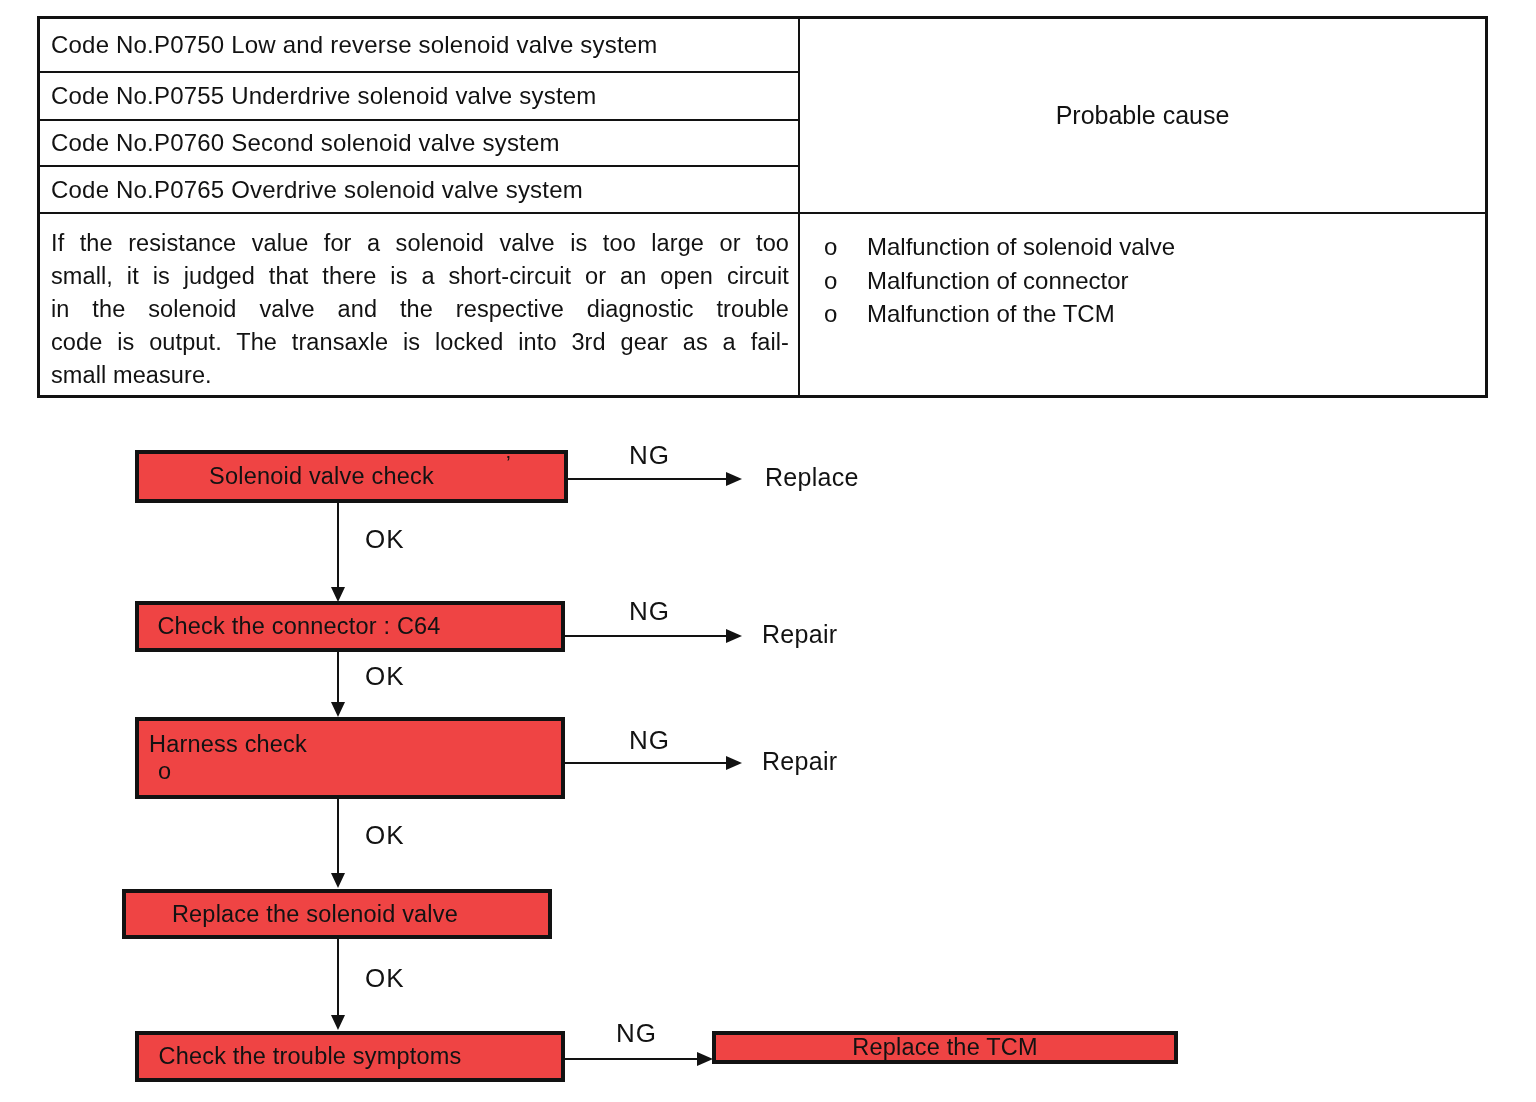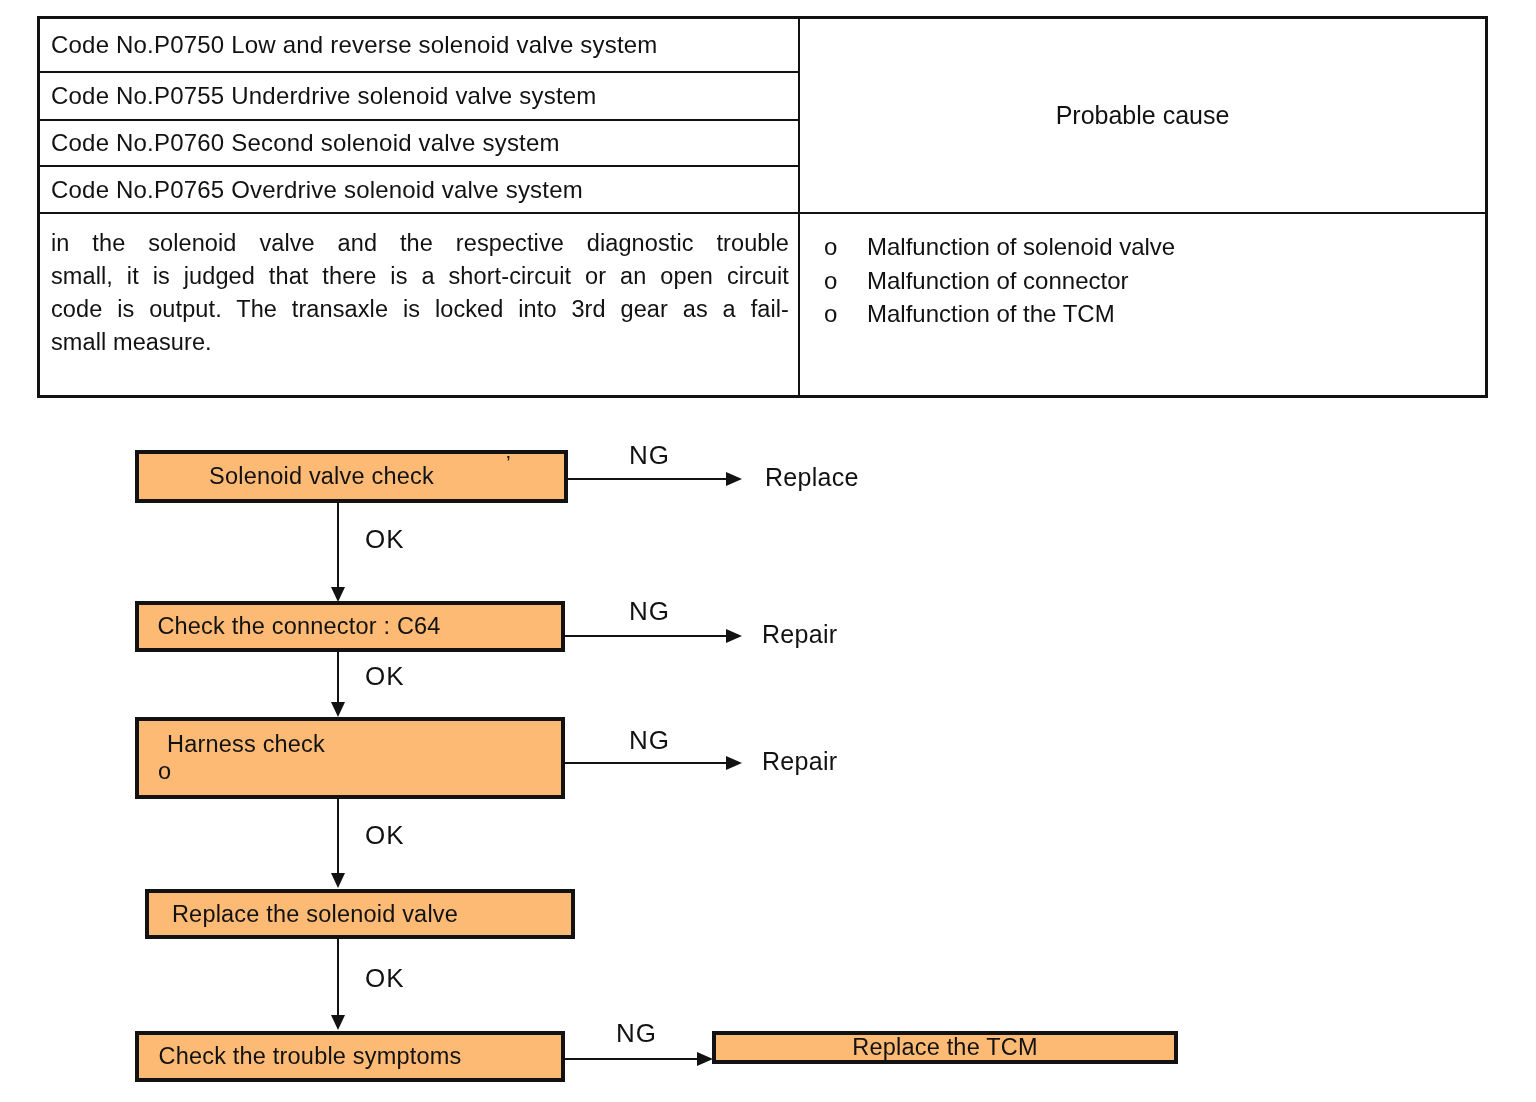--- a/index.html
+++ b/index.html
@@ -54,31 +54,31 @@
     font-size: 24px;
     line-height: 33.5px;
   }
   .cause-row { display: flex; }
   .cause-bullet { margin-left: 24px; width: 43px; }
 
   
   .fbox {
     position: absolute;
     border: 4px solid #121212;
-    background: #fdba74;
+    background: #ef4444;
     display: flex; align-items: center; justify-content: center;
     font-size: 23.5px;
     letter-spacing: 0.2px;
   }
   .fbox.multi {
     flex-direction: column;
     align-items: flex-start;
     justify-content: center;
   }
-  .fline1 { padding-left: 28px; }
+  .fline1 { padding-left: 10px; }
   .fline2 { display: flex; }
   .fline2 .fbullet { margin-left: 14px; width: 47px; text-align: left; padding-left: 5px; }
 
   .vline { position: absolute; width: 2px; background: #121212; left: 337px; }
   .hline { position: absolute; height: 2px; background: #121212; }
   .head-down {
     position: absolute; width: 0; height: 0; left: 331px;
     border-top: 15px solid #121212;
     border-left: 7px solid transparent;
     border-right: 7px solid transparent;
@@ -97,22 +97,23 @@
 </head>
 <body>
 
 <div class="dtable">
   <div class="code-cell">Code No.P0750 Low and reverse solenoid valve system</div>
   <div class="pc-cell">Probable cause</div>
   <div class="code-cell">Code No.P0755 Underdrive solenoid valve system</div>
   <div class="code-cell">Code No.P0760 Second solenoid valve system</div>
   <div class="code-cell">Code No.P0765 Overdrive solenoid valve system</div>
   <div class="desc-cell">
+    <div class="jline">If the resistance value for a solenoid valve is too large or too</div>
+    <div class="jline">small, it is judged that there is a short-circuit or an open circuit</div>
     <div class="jline">in the solenoid valve and the respective diagnostic trouble</div>
-    <div class="jline">small, it is judged that there is a short-circuit or an open circuit</div>
     <div class="jline">code is output. The transaxle is locked into 3rd gear as a fail-</div>
     <div>small measure.</div>
   </div>
   <div class="causes-cell">
     <div class="cause-row">
       <span class="cause-bullet">o</span>
       <span>Malfunction of solenoid valve</span>
     </div>
     <div class="cause-row">
       <span class="cause-bullet">o</span>
@@ -163,21 +164,21 @@
 
   <div class="hline" style="left:565px; top:762px; width:161px;"></div>
   <div class="head-right" style="left:726px; top:756px;"></div>
   <span class="ng" style="left:629px; top:725px;">NG</span>
   <span class="result" style="left:762px; top:747px;">Repair</span>
 
   <div class="vline" style="top:799px; height:76px;"></div>
   <div class="head-down" style="top:873px;"></div>
   <span class="ok" style="top:820px;">OK</span>
 
-  <div class="fbox" style="left:145px; top:889px; width:430px; height:50px;">
+  <div class="fbox" style="left:122px; top:889px; width:430px; height:50px;justify-content:flex-end;">
     <span style="margin-right:90px;">Replace the solenoid valve</span>
   </div>
 
   <div class="vline" style="top:939px; height:78px;"></div>
   <div class="head-down" style="top:1015px;"></div>
   <span class="ok" style="top:963px;">OK</span>
 
   <div class="fbox" style="left:135px; top:1031px; width:430px; height:51px;">
     <span style="margin-right:80px;">Check the trouble symptoms</span>
   </div>

